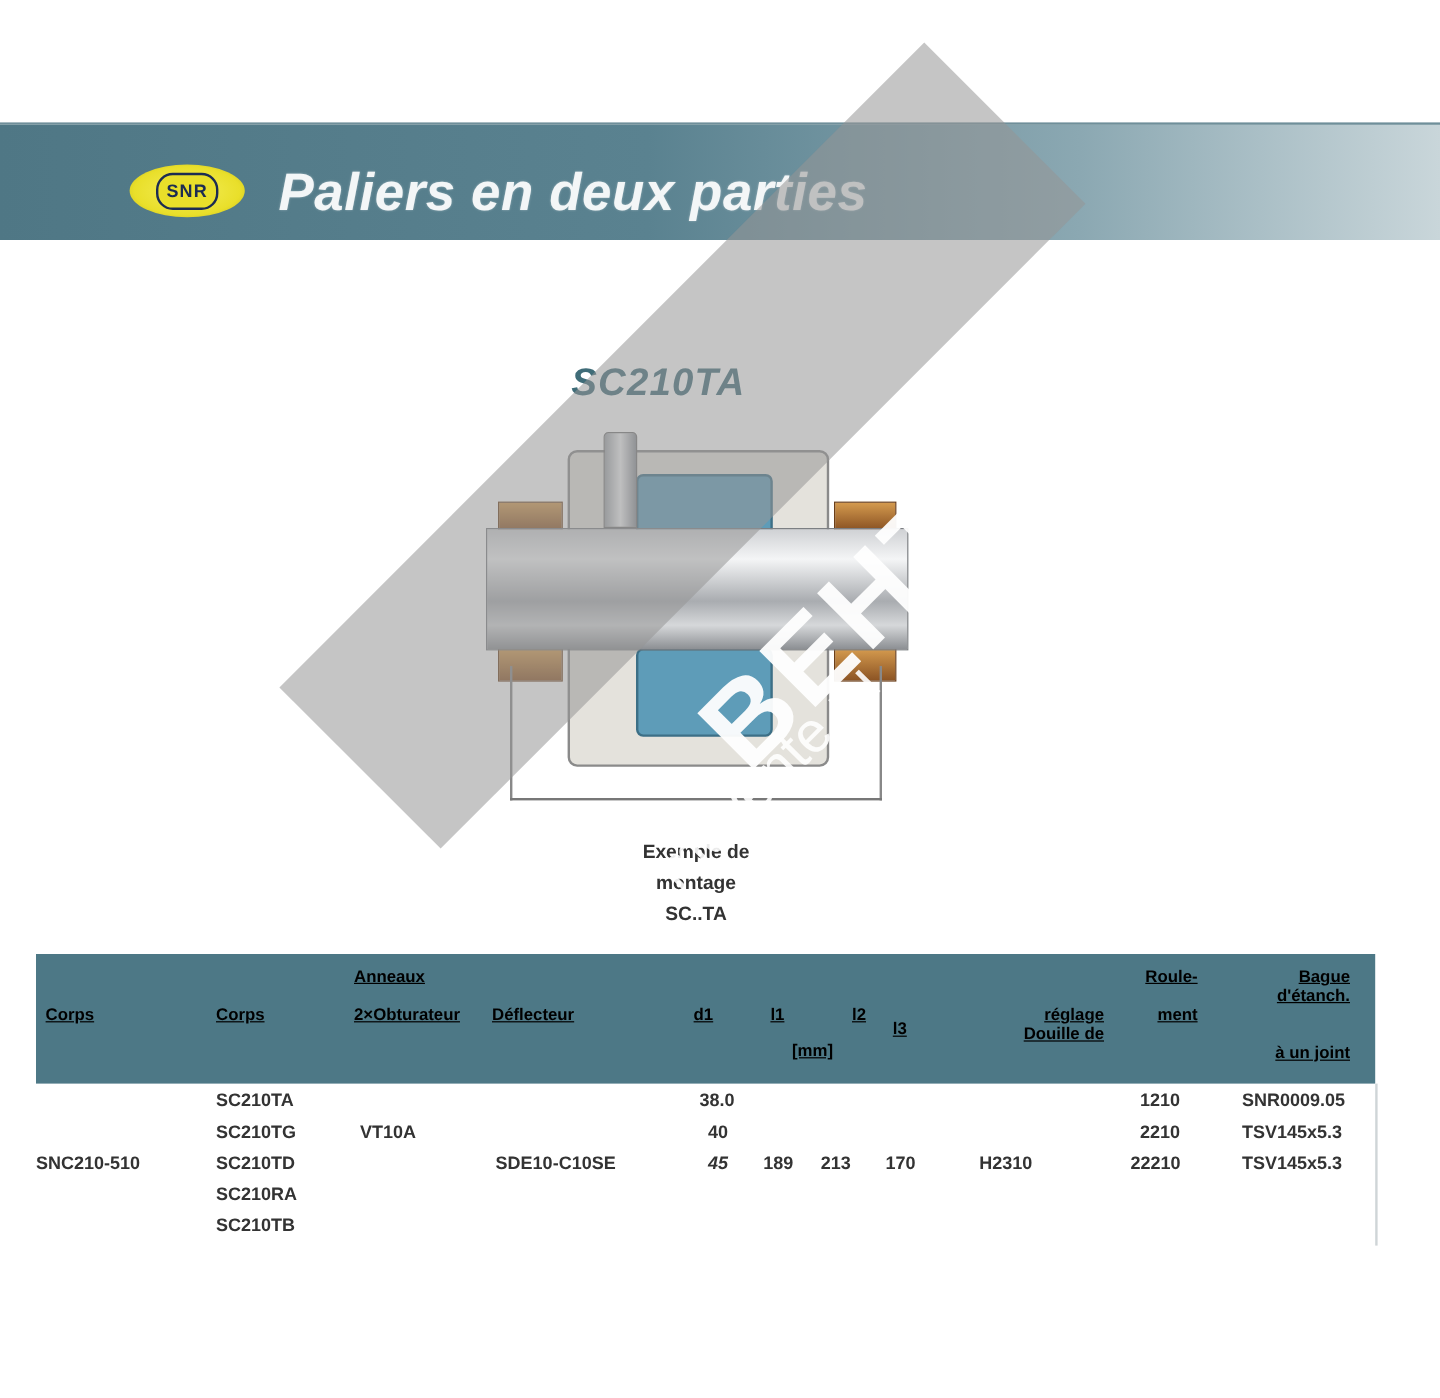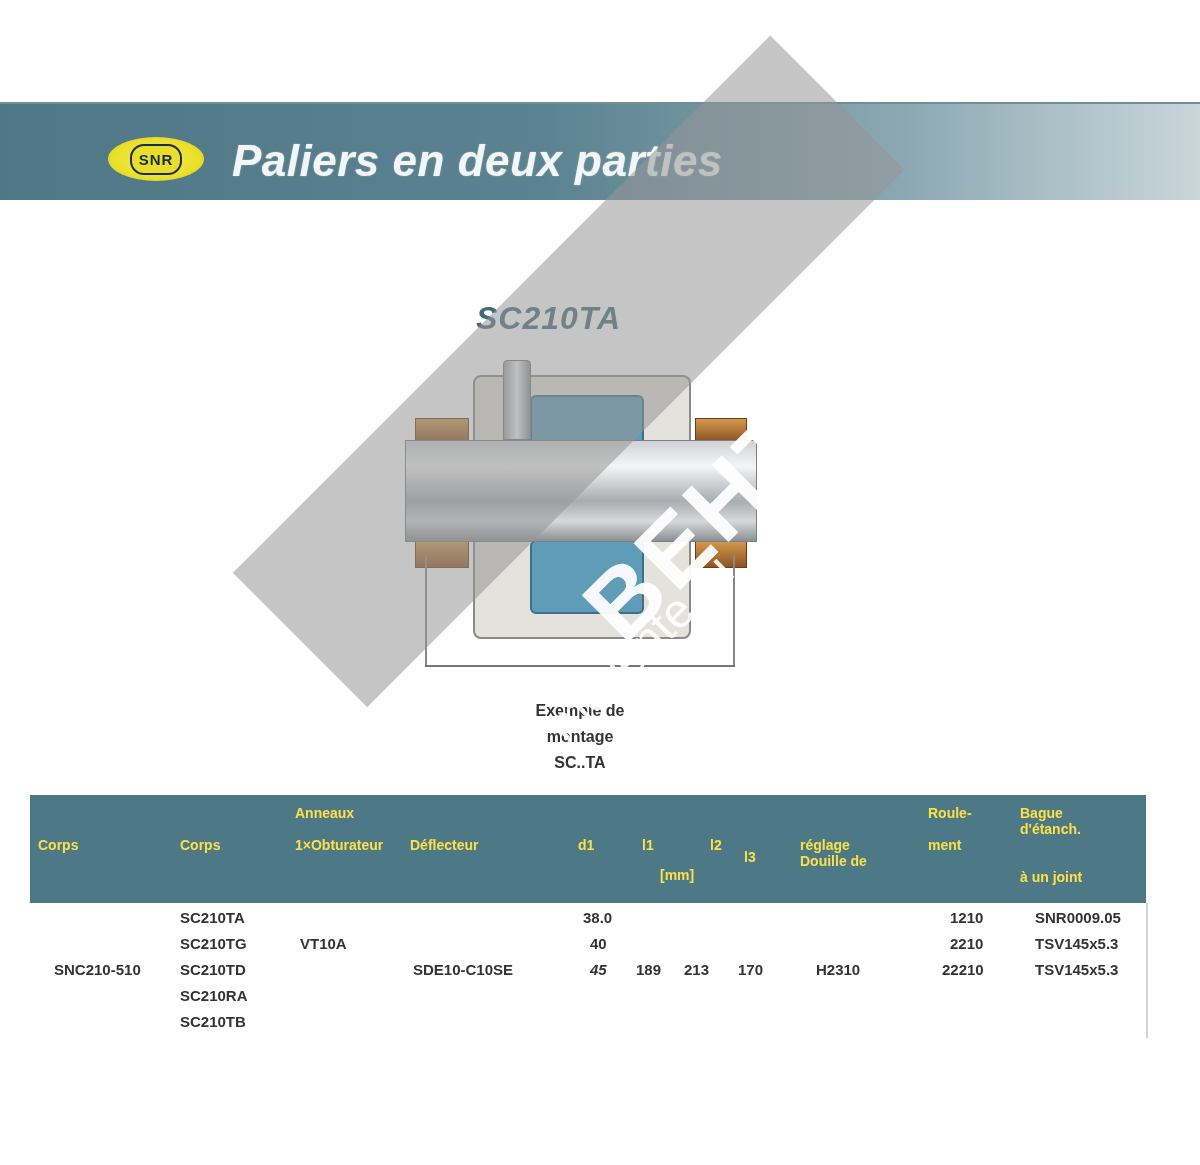--- a/index.html
+++ b/index.html
@@ -62,21 +62,21 @@
   }
   .wm-sub {
     position: absolute; left: 520px; top: 620px; font-size: 48px; color: #ffffff;
     transform: rotate(-45deg); opacity: 0.9;
   }
   
   .tbl-head {
     position: absolute; left: 30px; top: 795px; width: 1116px; height: 108px;
     background: #4d7886;
   }
-  .th { position: absolute; color: #fde047; font-size: 14px; font-weight: bold; line-height: 17px; text-align: left; }
+  .th { position: absolute; color: #000000; font-size: 14px; font-weight: bold; line-height: 17px; text-align: right; text-decoration: underline; }
   .tbl-body { position: absolute; left: 30px; top: 903px; width: 1116px; height: 135px; border-right: 2px solid #cfd5d7; }
   .cell { position: absolute; font-size: 15px; font-weight: bold; color: #333; line-height: 20px; white-space: pre; }
 </style>
 </head>
 <body>
 
 <div class="banner"></div>
 <div class="logo">
   <span class="logo-inner">SNR</span>
 </div>
@@ -105,38 +105,38 @@
 </div>
 
 <div class="wm-band"></div>
 <div class="wm-text">ВЕНТ</div>
 <div class="wm-sub">movente.ru</div>
 
 <div class="tbl-head">
   <div class="th" style="left:8px;top:42px;">Corps</div>
   <div class="th" style="left:150px;top:42px;">Corps</div>
   <div class="th" style="left:265px;top:10px;">Anneaux</div>
-  <div class="th" style="left:265px;top:42px;">1×Obturateur</div>
+  <div class="th" style="left:265px;top:42px;">2×Obturateur</div>
   <div class="th" style="left:380px;top:42px;">Déflecteur</div>
   <div class="th" style="left:548px;top:42px;">d1</div>
   <div class="th" style="left:612px;top:42px;">l1</div>
   <div class="th" style="left:680px;top:42px;">l2</div>
   <div class="th" style="left:714px;top:54px;">l3</div>
   <div class="th" style="left:630px;top:72px;">[mm]</div>
   <div class="th" style="left:770px;top:10px;width:120px;margin-top:48px;">Douille de</div>
   <div class="th" style="left:770px;top:42px;width:120px;">réglage</div>
   <div class="th" style="left:898px;top:10px;width:70px;">Roule-</div>
   <div class="th" style="left:898px;top:42px;width:70px;">ment</div>
   <div class="th" style="left:990px;top:10px;width:105px;">Bague</div>
   <div class="th" style="left:990px;top:26px;width:105px;">d'étanch.</div>
   <div class="th" style="left:990px;top:74px;width:105px;">à un joint</div>
 </div>
 
 <div class="tbl-body">
-  <div class="cell" style="left:24px;top:57px;">SNC210-510</div>
+  <div class="cell" style="left:0;top:57px;">SNC210-510</div>
   <div class="cell" style="left:150px;top:5px;">SC210TA</div>
   <div class="cell" style="left:150px;top:31px;">SC210TG</div>
   <div class="cell" style="left:150px;top:57px;">SC210TD</div>
   <div class="cell" style="left:150px;top:83px;">SC210RA</div>
   <div class="cell" style="left:150px;top:109px;">SC210TB</div>
   <div class="cell" style="left:270px;top:31px;">VT10A</div>
   <div class="cell" style="left:383px;top:57px;">SDE10-C10SE</div>
   <div class="cell" style="left:553px;top:5px;">38.0</div>
   <div class="cell" style="left:560px;top:31px;">40</div>
   <div class="cell" style="left:560px;top:57px;font-style:italic;">45</div>

